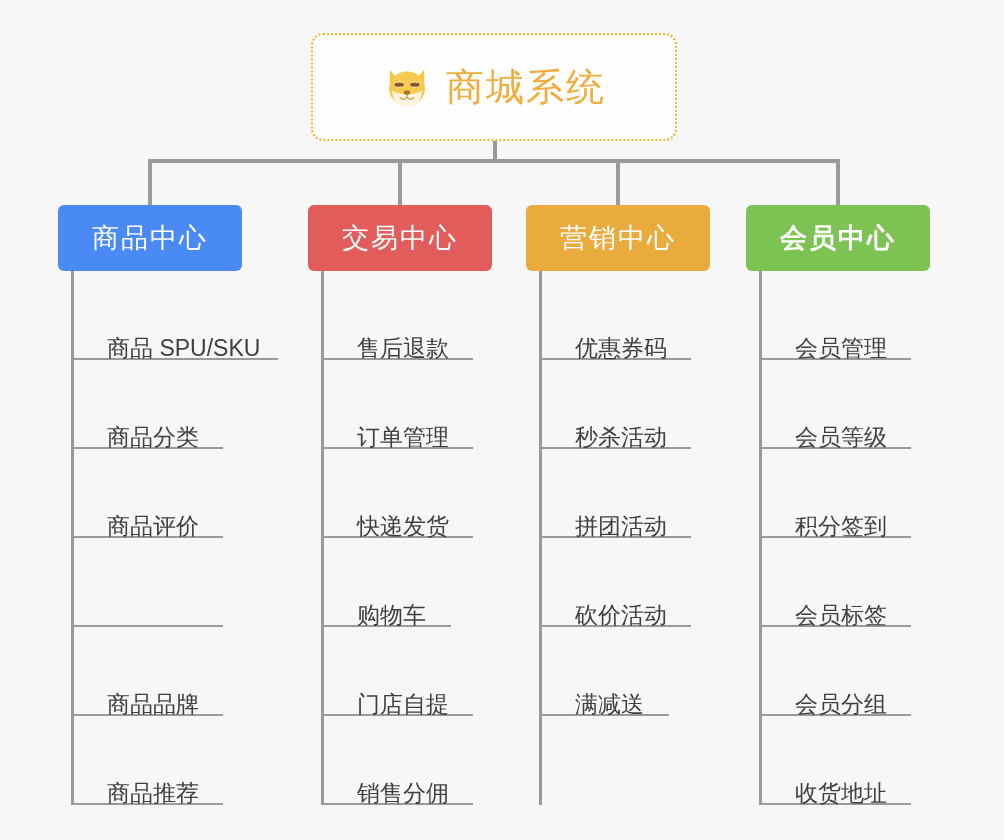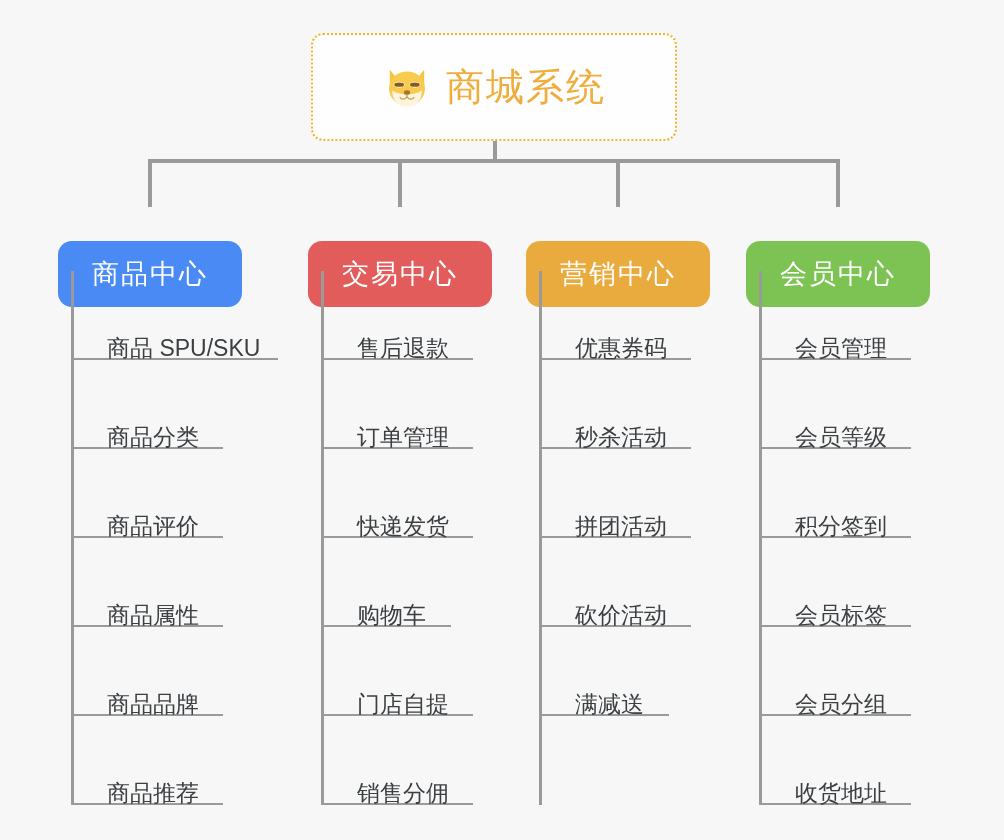--- a/index.html
+++ b/index.html
@@ -56,26 +56,25 @@
     background: #9a9a9a;
   }
   .conn-v { width: 4px; }
   .conn-h { height: 4px; }
 
   
   .cat-box {
     position: absolute;
     top: 205px;
     height: 66px;
-    border-radius: 14px;
+    border-radius: 6px;
     display: flex;
     align-items: center;
     justify-content: center;
     box-sizing: border-box;
-    margin-top: 36px;
   }
   .cat-label {
     color: #ffffff;
     font-size: 27px;
     letter-spacing: 2px;
     line-height: 1;
     white-space: nowrap;
   }
 
   
@@ -157,21 +156,20 @@
     <div class="leaf-item">
       <span class="leaf-underline" style="width:152px;"></span>
       <span class="leaf-label">商品分类</span>
     </div>
     <div class="leaf-item">
       <span class="leaf-underline" style="width:152px;"></span>
       <span class="leaf-label">商品评价</span>
     </div>
     <div class="leaf-item">
       <span class="leaf-underline" style="width:152px;"></span>
-      <span class="leaf-label">商品属性</span>
     </div>
     <div class="leaf-item">
       <span class="leaf-underline" style="width:152px;"></span>
       <span class="leaf-label">商品品牌</span>
     </div>
     <div class="leaf-item">
       <span class="leaf-underline" style="width:152px;"></span>
       <span class="leaf-label">商品推荐</span>
     </div>
   </div>
@@ -227,21 +225,21 @@
     <div class="leaf-item">
       <span class="leaf-underline" style="width:152px;"></span>
       <span class="leaf-label">砍价活动</span>
     </div>
     <div class="leaf-item">
       <span class="leaf-underline" style="width:130px;"></span>
       <span class="leaf-label">满减送</span>
     </div>
   </div>
 
-  <div class="cat-box" style="left:746px; width:184px; background:#7dc354;">
+  <div class="cat-box" style="left:746px; width:184px; background:#7dc354;font-weight:bold;">
     <span class="cat-label">会员中心</span>
   </div>
   <div class="leaf-col" style="left:759px;">
     <div class="rail" style="height:534px;"></div>
     <div class="leaf-item">
       <span class="leaf-underline" style="width:152px;"></span>
       <span class="leaf-label">会员管理</span>
     </div>
     <div class="leaf-item">
       <span class="leaf-underline" style="width:152px;"></span>

